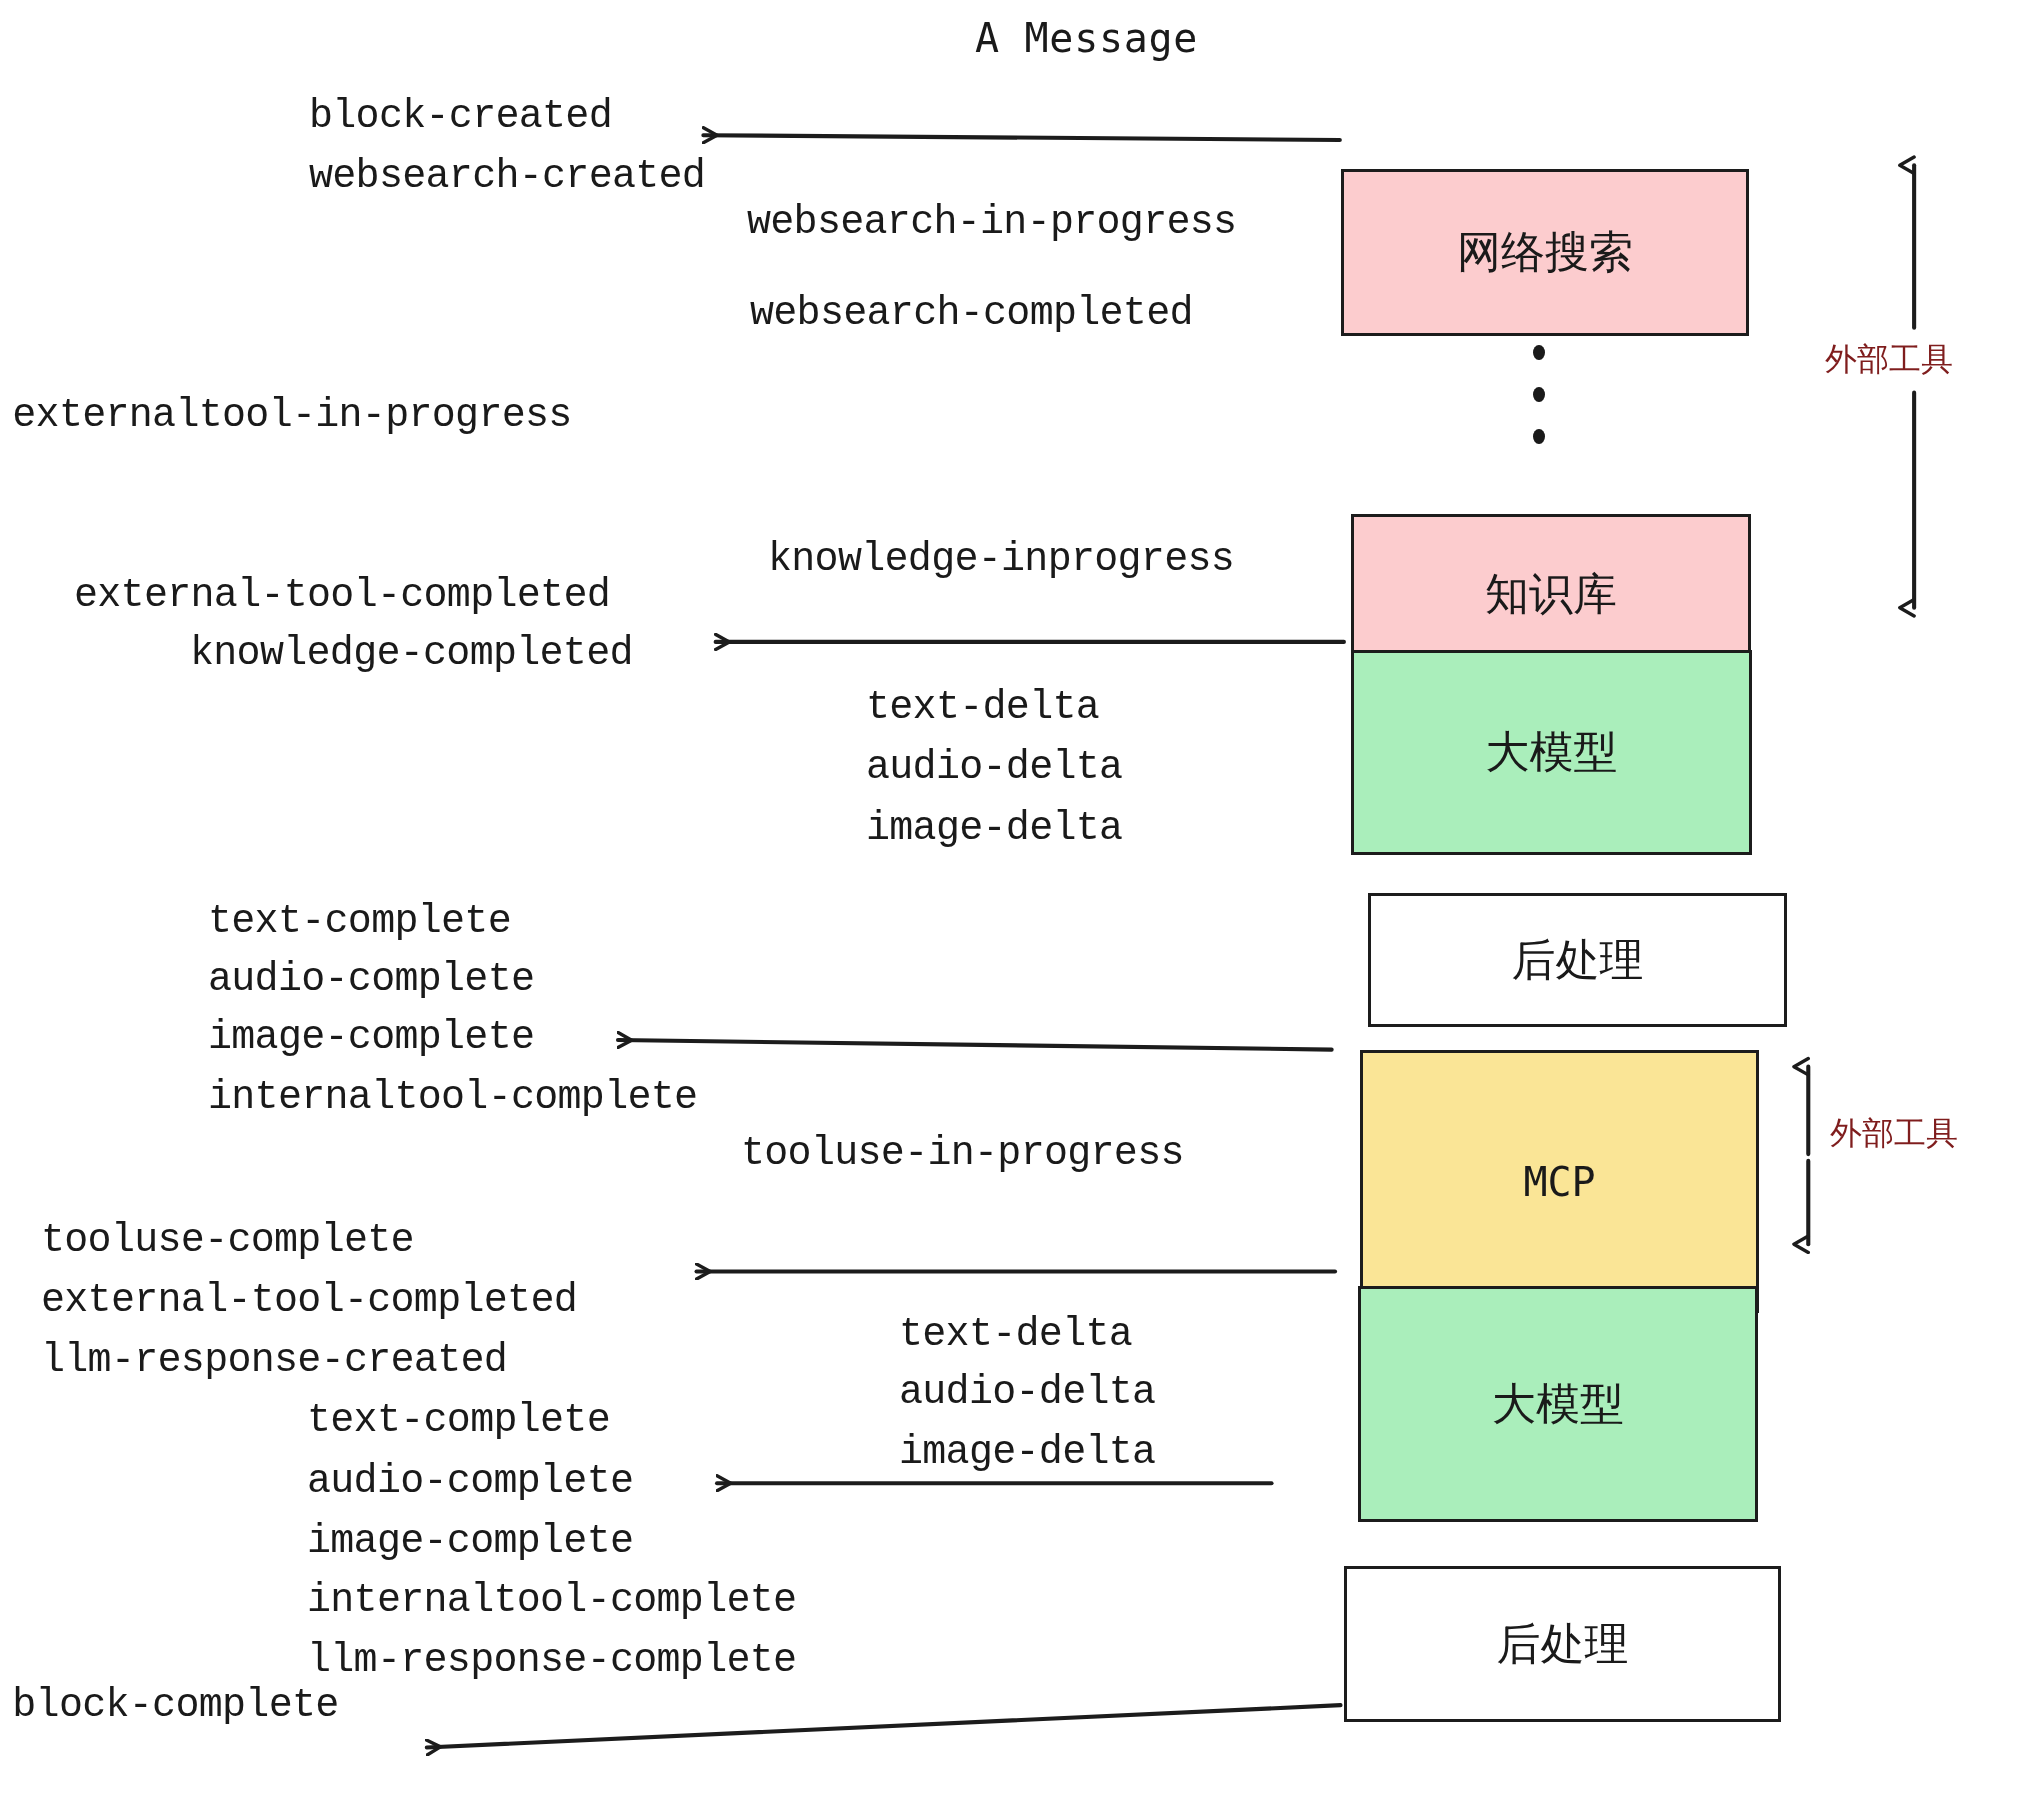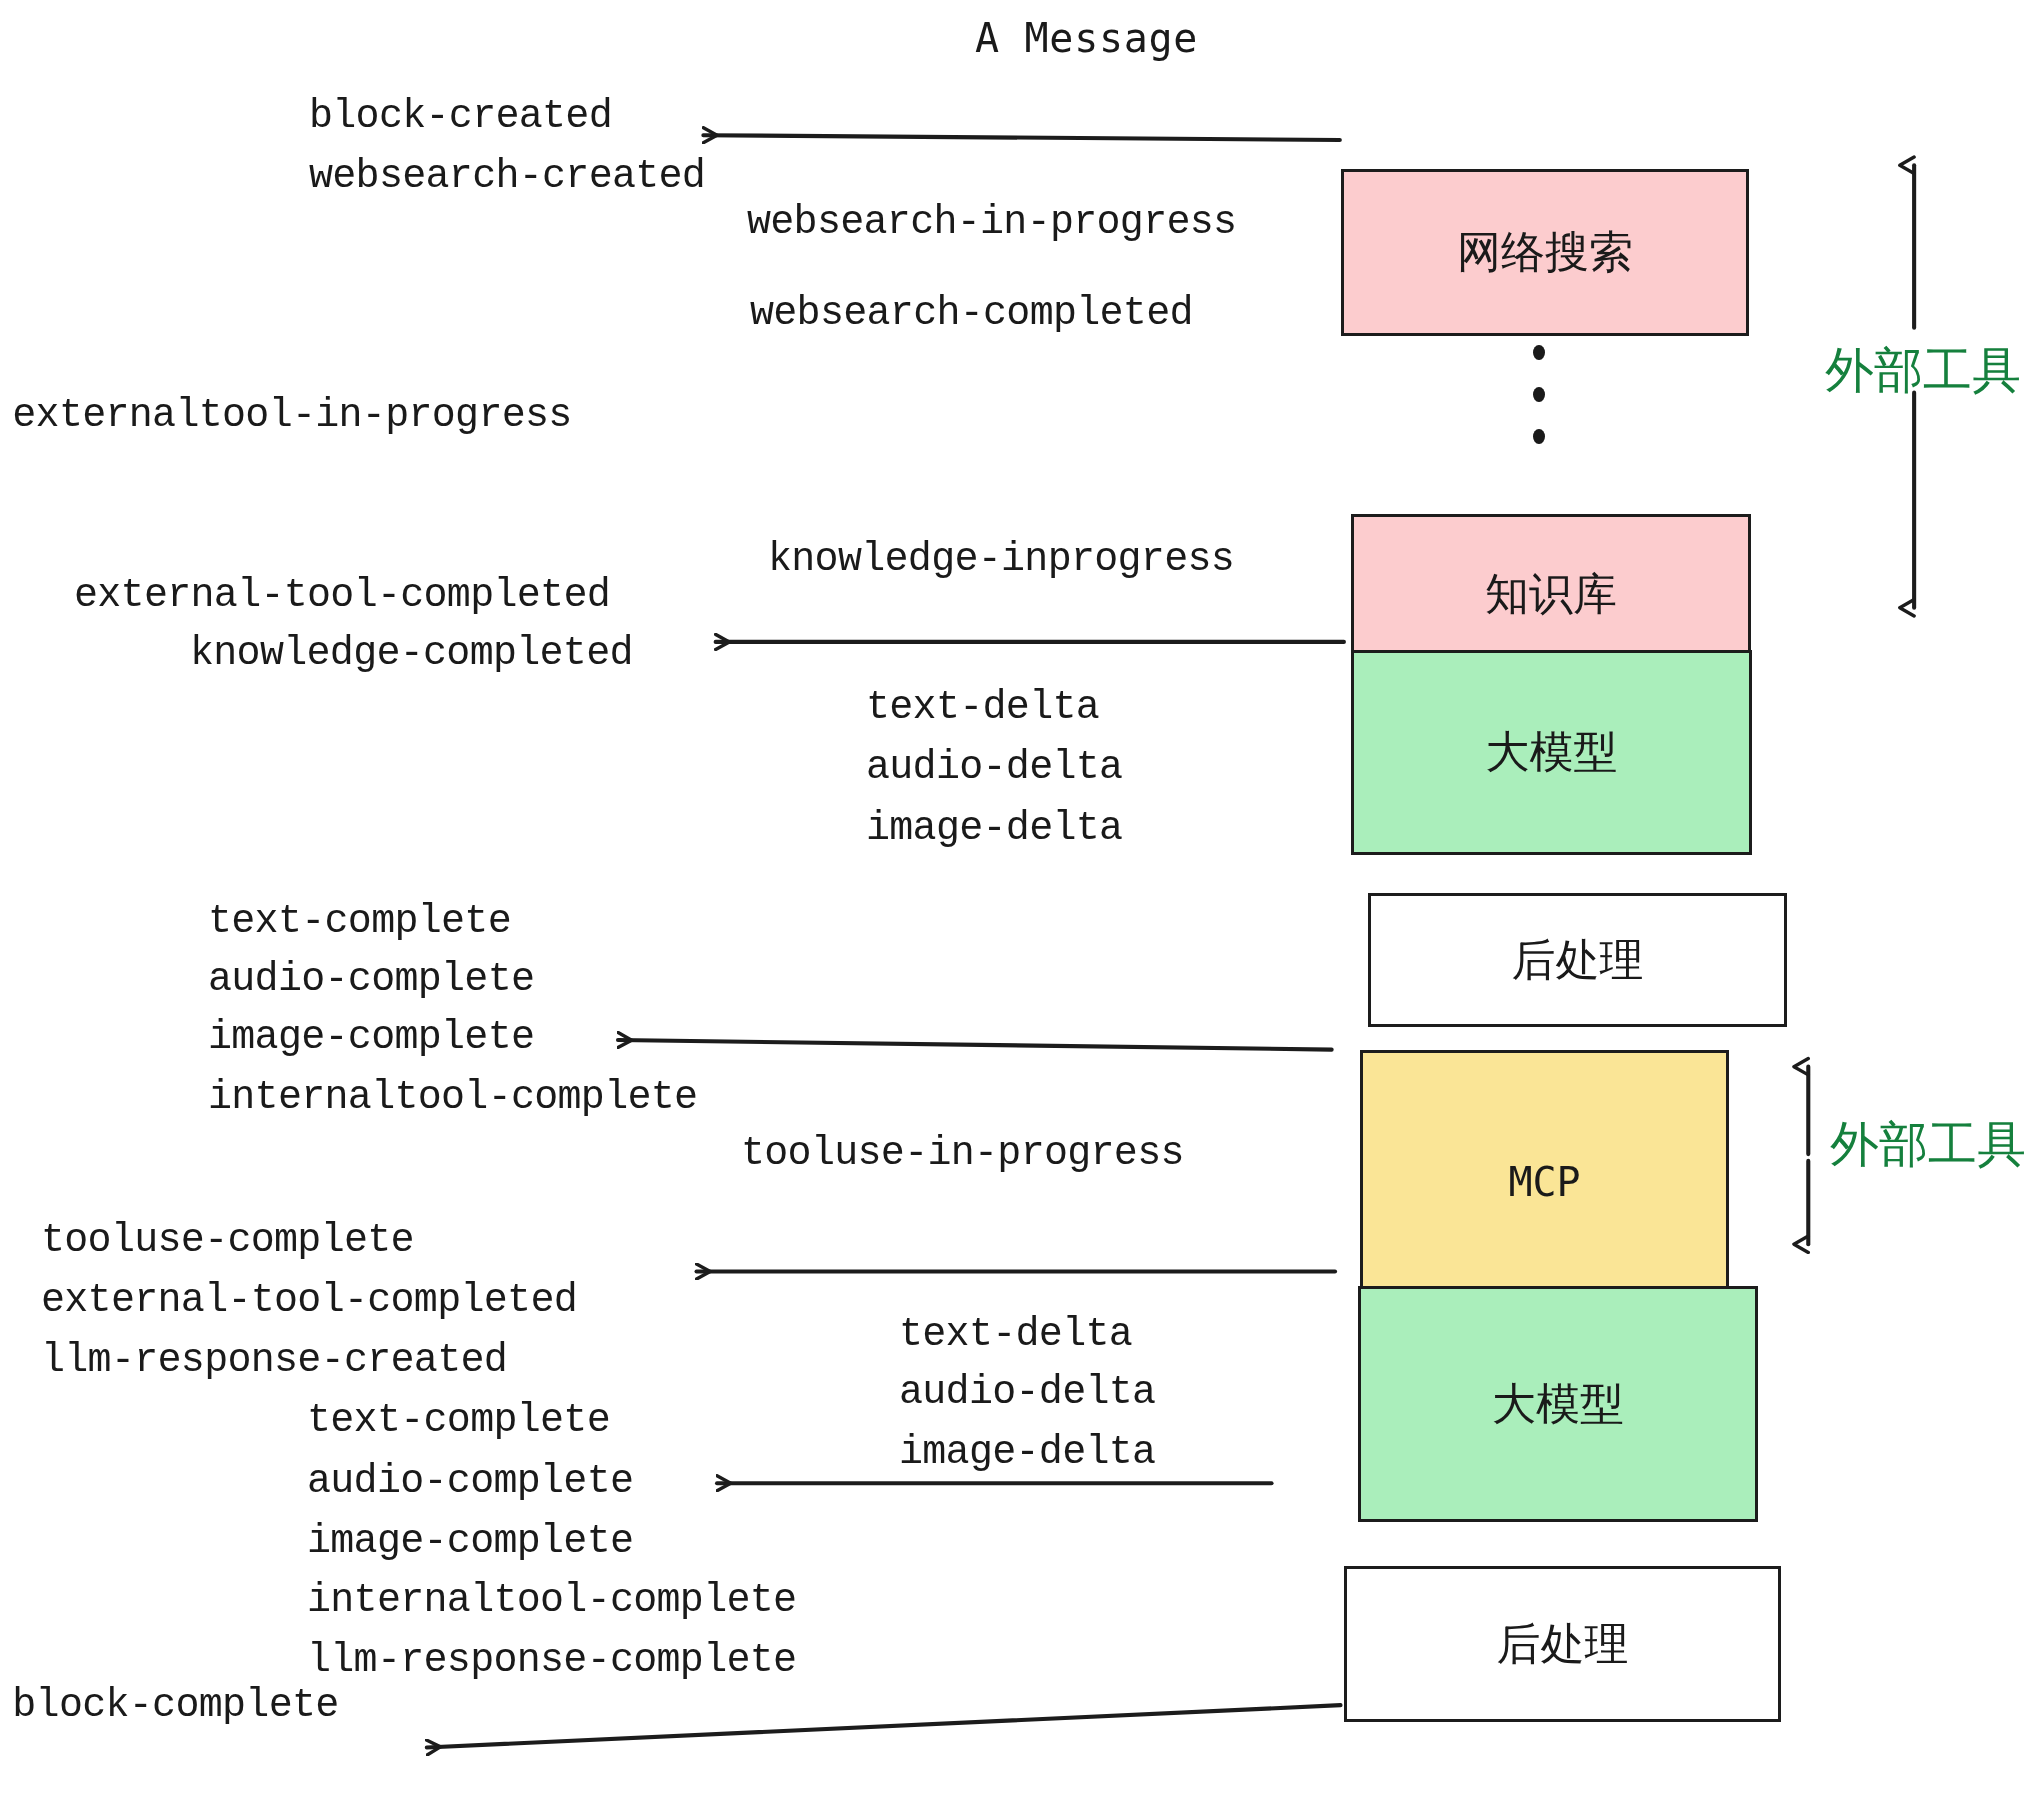--- a/index.html
+++ b/index.html
@@ -52,22 +52,22 @@
   }
   .node.mono .node-label {
     font-family: "DejaVu Sans Mono", "Liberation Mono", monospace;
     font-size: 40px;
   }
 
   
   .side-label {
     position: absolute;
     font-family: Liberation Sans, sans-serif;
-    font-size: 49px;
-    color: #15803d;
+    font-size: 32px;
+    color: #7f1d1d;
     white-space: pre;
   }
 
   
   #lines {
     position: absolute;
     left: 0;
     top: 0;
     width: 2035px;
     height: 1796px;
@@ -157,21 +157,21 @@
   </div>
 
   <div class="node" style="left:1351px; top:650px; width:401px; height:205px; background:#aaeebb;">
     <span class="node-label">大模型</span>
   </div>
 
   <div class="node" style="left:1368px; top:893px; width:419px; height:134px; background:#ffffff;">
     <span class="node-label">后处理</span>
   </div>
 
-  <div class="node mono" style="left:1360px; top:1050px; width:369px; height:263px; background:#fae596;">
+  <div class="node mono" style="left:1360px; top:1050px; width:399px; height:263px; background:#fae596;">
     <span class="node-label">MCP</span>
   </div>
 
   <div class="node" style="left:1358px; top:1286px; width:400px; height:236px; background:#aaeebb;">
     <span class="node-label">大模型</span>
   </div>
 
   <div class="node" style="left:1344px; top:1566px; width:437px; height:156px; background:#ffffff;">
     <span class="node-label">后处理</span>
   </div>

